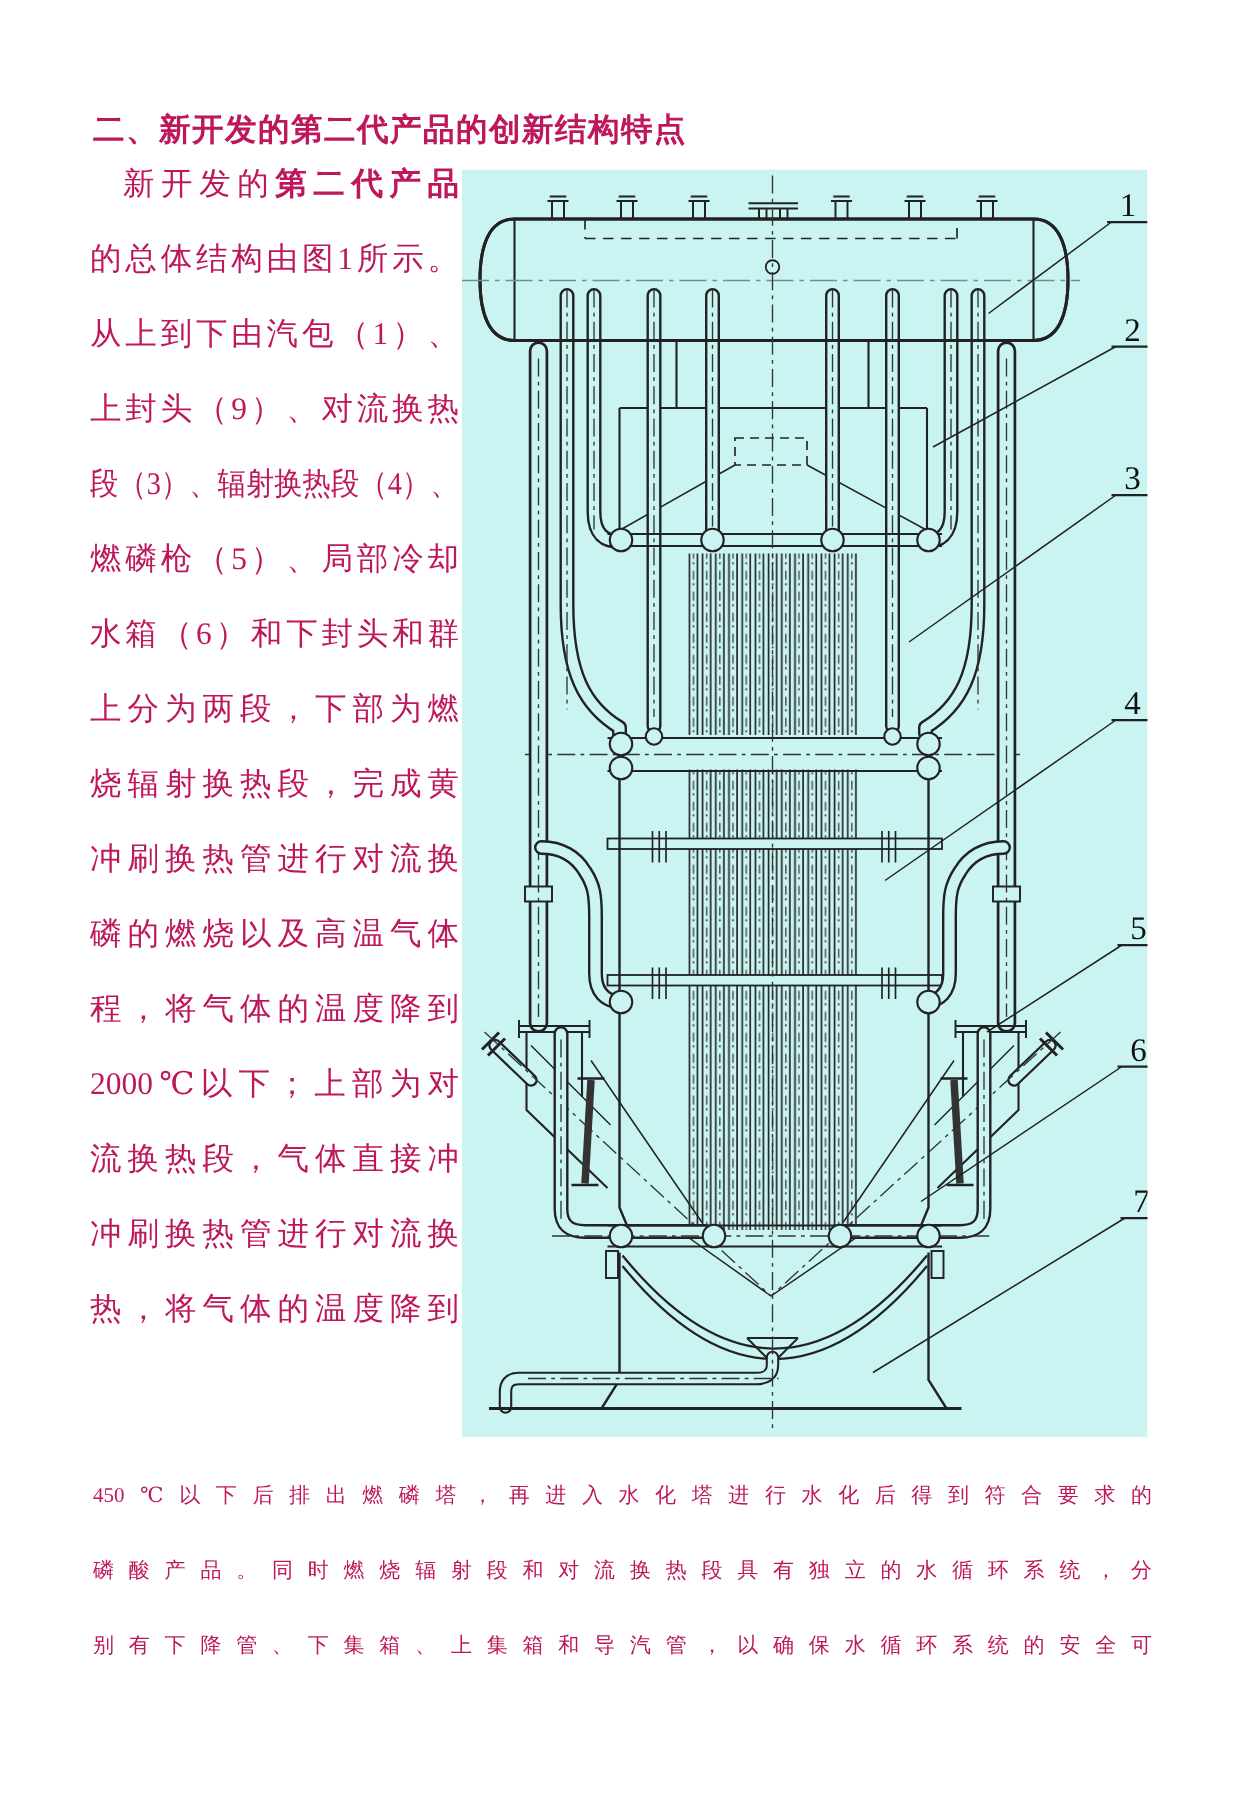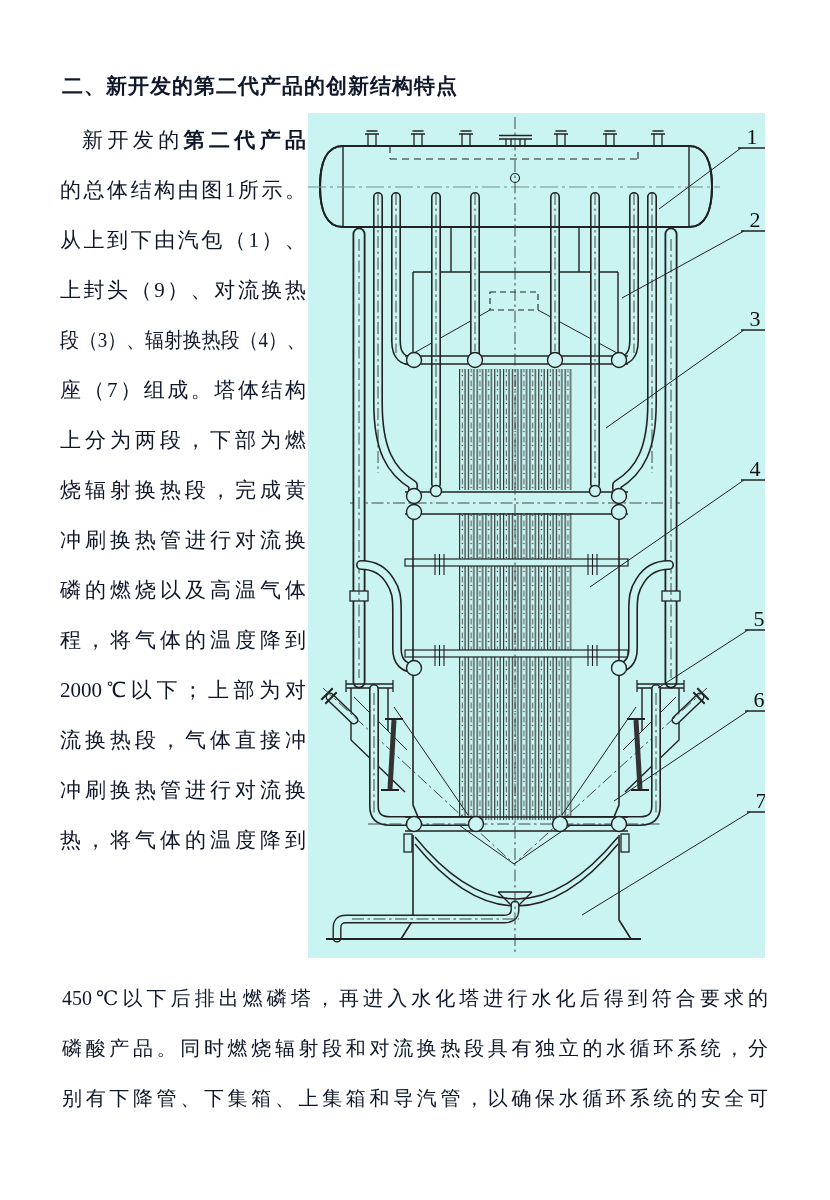--- a/index.html
+++ b/index.html
@@ -1,26 +1,26 @@
 <!DOCTYPE html>
 <html><head>
 <meta charset="utf-8">
 <style>
   html,body{margin:0;padding:0;}
   .page{position:relative;width:786px;height:1200px;background:#ffffff;overflow:hidden;
-        font-family:"Liberation Serif","DejaVu Serif",serif;color:#0f172a;}
+        font-family:"Liberation Serif","DejaVu Serif",serif;color:#be185d;}
   .title{position:absolute;left:62px;top:72px;width:700px;height:28px;line-height:28px;
          font-size:21px;font-weight:bold;letter-spacing:1px;}
-  .leftcol{position:absolute;left:60px;top:115px;width:246px;font-family:Liberation Serif, serif;}
+  .leftcol{position:absolute;left:60px;top:97px;width:246px;}
   .tline{height:50px;line-height:50px;font-size:21px;text-align:justify;text-align-last:justify;
          text-justify:inter-character;overflow:visible;}
   .tline.indent{padding-left:22px;}
   .tline.squeeze{text-align-last:auto;white-space:nowrap;transform:scaleX(0.9);transform-origin:left center;}
   .bottomcol{position:absolute;left:62px;top:973px;width:706px;}
-  .bline{height:50px;line-height:50px;font-size:20px;text-align:justify;text-align-last:justify;
+  .bline{height:50px;line-height:50px;font-size:14px;text-align:justify;text-align-last:justify;
          text-justify:inter-character;}
   .bline.last{text-align-last:left;}
   .figure-panel{position:absolute;left:308px;top:113px;width:457px;height:845px;}
   svg{display:block;}
   .ln{stroke:#222;fill:none;}
   .pb{fill:none;stroke:#222;stroke-linecap:round;stroke-linejoin:round;}
   .pc{fill:none;stroke:#c9f4f2;stroke-linecap:round;stroke-linejoin:round;}
   .dd{stroke:#333;stroke-width:0.9;fill:none;stroke-dasharray:12 3.5 2.5 3.5;}
   .ddg{stroke:#6f908e;stroke-width:1.1;fill:none;stroke-dasharray:18 4 3 4;}
   .ball{fill:#c9f4f2;stroke:#222;stroke-width:1.4;}
@@ -32,21 +32,22 @@
 <div class="page">
 
   <div class="title">二、新开发的第二代产品的创新结构特点</div>
 
   <div class="leftcol">
     <div class="tline indent"><span>新开发的</span><b>第二代产品</b></div>
     <div class="tline">的总体结构由图1所示。</div>
     <div class="tline">从上到下由汽包（1）、</div>
     <div class="tline">上封头（9）、对流换热</div>
     <div class="tline squeeze">段（3）、辐射换热段（4）、</div>
-    <div class="tline">座（7）组成。塔体结构</div>
+    <div class="tline">燃磷枪（5）、局部冷却</div>
+    <div class="tline">水箱（6）和下封头和群</div>
     <div class="tline">上分为两段，下部为燃</div>
     <div class="tline">烧辐射换热段，完成黄</div>
     <div class="tline">冲刷换热管进行对流换</div>
     <div class="tline">磷的燃烧以及高温气体</div>
     <div class="tline">程，将气体的温度降到</div>
     <div class="tline">2000℃以下；上部为对</div>
     <div class="tline">流换热段，气体直接冲</div>
     <div class="tline">冲刷换热管进行对流换</div>
     <div class="tline">热，将气体的温度降到</div>
   </div>

